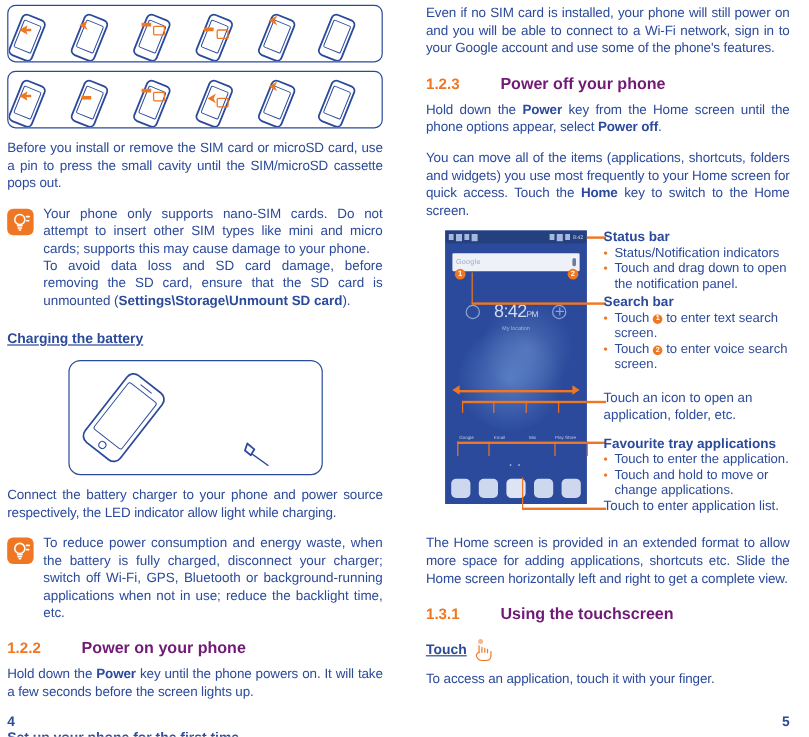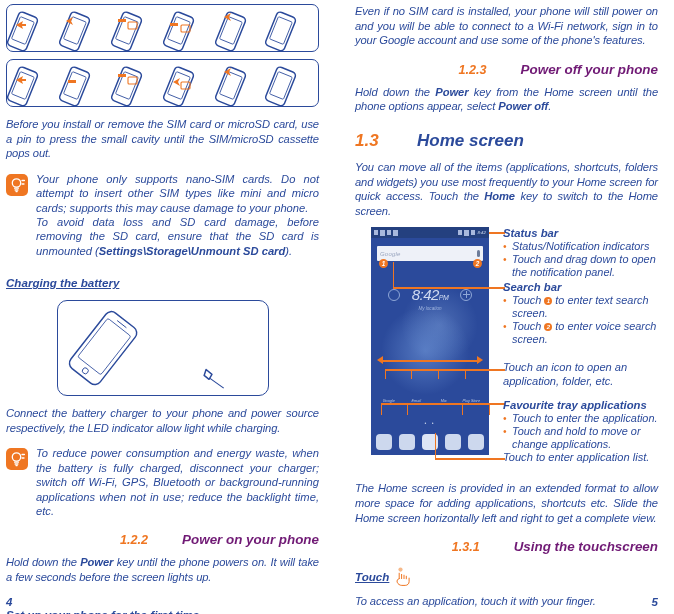--- a/index.html
+++ b/index.html
@@ -6,42 +6,41 @@
   html, body { margin: 0; padding: 0; }
   body {
     width: 674px; height: 614px;
     background: #ffffff;
     font-family: "Liberation Sans", sans-serif;
     color: #2b4a9b;
     overflow: hidden;
     position: relative;
   }
   .page { display: flex; width: 674px; height: 614px; }
-  .col { width: 337px; height: 614px; position: relative; padding: 0 16px; font-style: italic; }
+  .col { width: 337px; height: 614px; position: relative; padding: 0 16px; }
   .col-left { padding: 4px 18px 0 6px; }
   .col-right { padding: 4px 16px 0 18px; }
 
   
   p.body {
     font-size: 11.2px;
     line-height: 14.6px;
     text-align: justify;
     margin: 0 0 11px 0;
     color: #2b4a9b;
     letter-spacing: -0.1px;
   }
   p.body.tight { margin-bottom: 9px; }
   b { font-weight: bold; }
 
   
   .h2 {
     display: flex;
     align-items: baseline;
     margin: 14px 0 8px 0;
-    justify-content: flex-end;
   }
   .h2 .num {
     color: #ef7622;
     font-weight: bold;
     font-size: 12.6px;
     width: 62px;
     flex: 0 0 62px;
   }
   .h2 .txt {
     color: #701a75;
@@ -435,24 +434,20 @@
 
     <p class="body">Even if no SIM card is installed, your phone will still power on and you will be able to connect to a Wi-Fi network, sign in to your Google account and use some of the phone's features.</p>
 
     <div class="h2">
       <span class="num">1.2.3</span>
       <span class="txt">Power off your phone</span>
     </div>
 
     <p class="body"><span>Hold down the </span><b>Power</b><span> key from the Home screen until the phone options appear, select </span><b>Power off</b><span>.</span></p>
 
-    <div class="h1">
-      <span class="num">1.3</span>
-      <span class="txt">Home screen</span>
-    </div>
 
     <p class="body tight"><span>You can move all of the items (applications, shortcuts, folders and widgets) you use most frequently to your Home screen for quick access. Touch the </span><b>Home</b><span> key to switch to the Home screen.</span></p>
 
     <div class="diagram">
 
       <div class="phone-shot">
         <div class="ps-statusbar">
           <span class="sb-left">
             <i class="sb-ico"></i>
             <i class="sb-ico t"></i>

